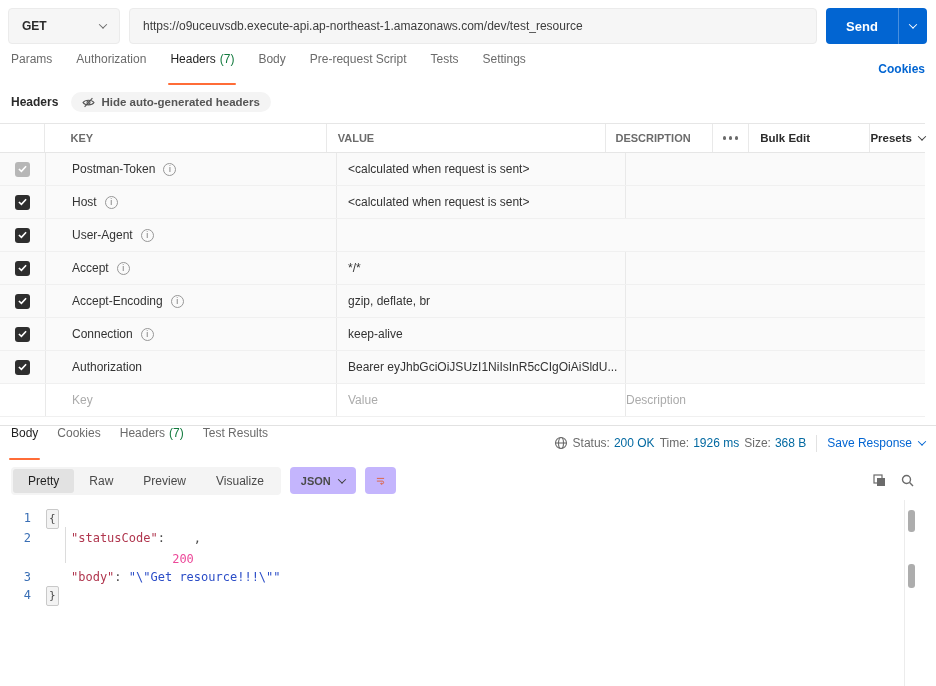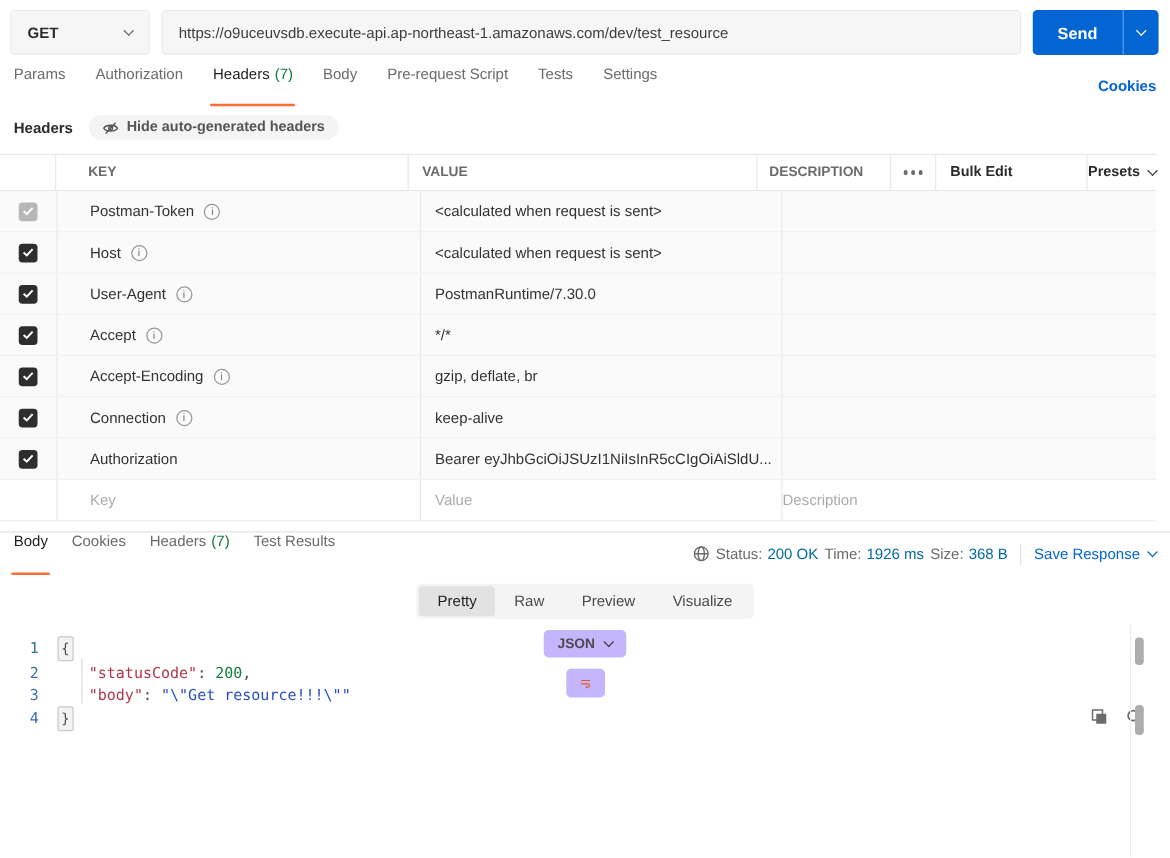--- a/index.html
+++ b/index.html
@@ -76,38 +76,38 @@
   
   .section-divider { height:1px; background:#e2e2e2; margin-top:8px; }
   .resp-head { display:flex; align-items:stretch; padding:0 11px; height:34px; }
   .resp-tabs { display:flex; gap:19px; }
   .resp-meta { margin-left:auto; display:flex; align-items:center; gap:5px; color:#6b6b6b; }
   .meta-pair { display:flex; gap:4px; }
   .meta-val { color:#0369a1; }
   .meta-sep { width:1px; height:17px; background:#e2e2e2; margin:0 5px; }
   .save-resp { color:#0265d2; font-weight:400; display:flex; align-items:center; gap:7px; cursor:pointer; }
   
-  .resp-toolbar { display:flex; align-items:center; gap:9px; padding:7px 11px 6px 11px; height:40px;flex-direction:column; }
+  .resp-toolbar { display:flex; align-items:center; gap:9px; padding:7px 11px 6px 11px; height:40px; }
   .seg { display:flex; background:#f4f4f4; border-radius:4px; padding:2px; }
   .seg-item { padding:5px 15px; border-radius:3px; color:#4a4a4a; cursor:pointer; }
   .seg-item.active { background:#e2e2e2; color:#1f1f1f; }
   .pill { background:#c4b5fd; border-radius:4px; padding:5px 11px; display:flex; align-items:center; gap:8px;
           font-weight:700; font-size:11px; color:#4a4a4a; cursor:pointer; height:27px; }
   .icon-btn { width:31px; justify-content:center; }
   .right-icons { margin-left:auto; display:flex; align-items:center; gap:15px; padding-right:11px; }
   .right-icons > span { cursor:pointer; display:flex; }
   
   .code { position:relative; padding-top:9px; height:187px;
           font-family:"DejaVu Sans Mono", monospace; font-size:12px; line-height:18px; }
   .cline { display:flex; white-space:pre; }
   .gutter { width:46px; text-align:right; padding-right:15px; color:#3a6fb5; flex:none; user-select:none; }
   .ind { padding-left:25px; }
   .fold { border:1px solid #c9c9c9; background:#f3f3f3; border-radius:2px; padding:0 2px; color:#4a4a4a; font-size:11px; }
   .tk-key { color:#b0364e; }
-  .tk-num { color:#15803d; }
+  .tk-num { color:#ec4899;margin-top:21px; }
   .tk-str { color:#2b4dc7; }
   .tk-pun { color:#4a4a4a; }
   .indent-guide { position:absolute; left:65px; top:27px; width:1px; height:36px; background:#dcdcdc; }
   .code-edge { position:absolute; right:31px; top:0; bottom:-6px; width:1px; background:#ececec; }
   .sb-thumb { position:absolute; right:21px; width:7px; background:#adadad; border-radius:3px; cursor:pointer; }
   .sb-1 { top:10px; height:22px; }
   .sb-2 { top:64px; height:24px; }
   .dots { display:flex; gap:2.5px; }
   .dots i { width:3.5px; height:3.5px; border-radius:50%; background:#6b6b6b; display:block; }
 </style>
@@ -229,23 +229,20 @@
           <div class="checkbox">
         <svg width="9" height="8" viewBox="0 0 10 8">
               <path d="M1 4 L3.8 6.6 L9 1" stroke="#fff" stroke-width="1.8" fill="none"></path>
             </svg>
       </div>
         </div>
       <div class="c-key">
           <span>User-Agent</span>
           <span class="info-icon">i</span>
         </div>
-      <div class="c-value">
-          <span>PostmanRuntime/7.30.0</span>
-        </div>
       <div class="c-desc"></div>
     </div>
 
     <div class="trow">
       <div class="c-check">
           <div class="checkbox">
         <svg width="9" height="8" viewBox="0 0 10 8">
               <path d="M1 4 L3.8 6.6 L9 1" stroke="#fff" stroke-width="1.8" fill="none"></path>
             </svg>
       </div>

